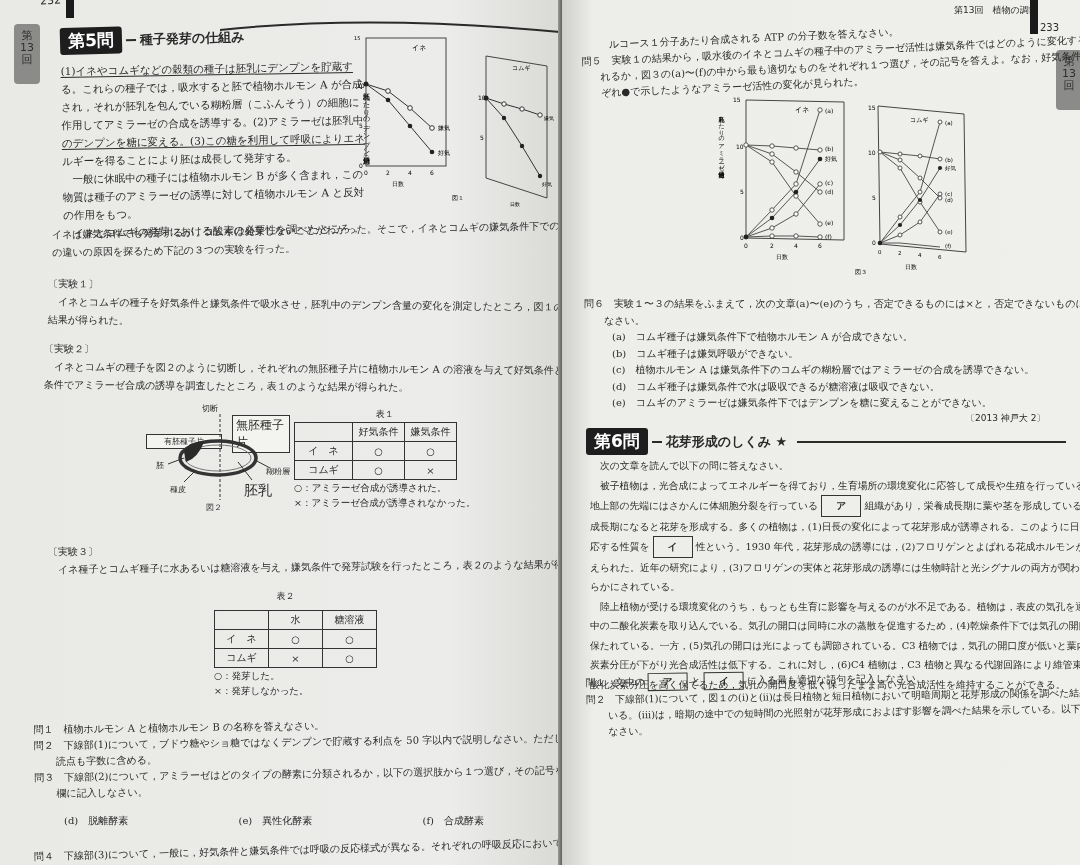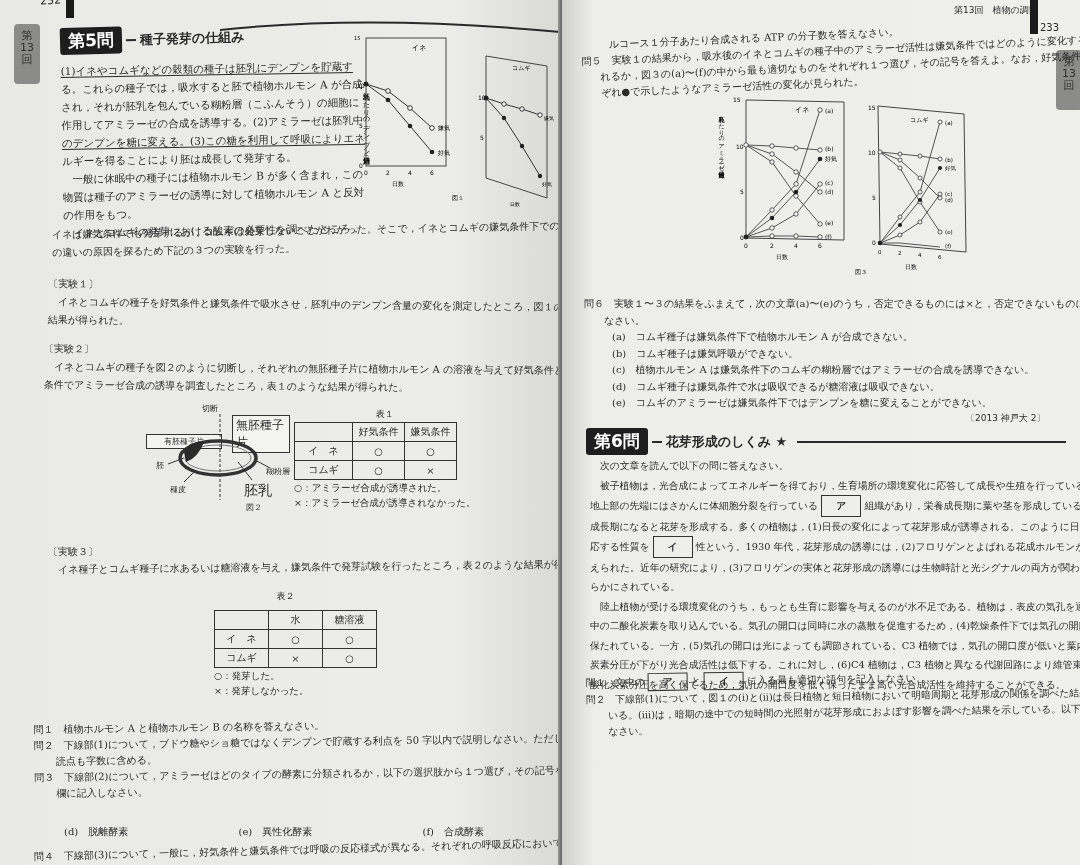--- a/index.html
+++ b/index.html
@@ -130,21 +130,21 @@
       <path d="M44 52 Q 50 40 64 42 Q 58 58 46 62 Z" fill="#2a2a2a"></path>
       <line x1="44" y1="58" x2="28" y2="64" stroke="#333"></line>
       <line x1="54" y1="72" x2="44" y2="82" stroke="#333"></line>
       <line x1="98" y1="62" x2="112" y2="80" stroke="#333"></line>
       <line x1="115" y1="60" x2="130" y2="68" stroke="#333"></line>
     </svg>
     <div class="abs sans" style="left:16px;top:60px;font-size:8px;">胚</div>
     <div class="abs sans" style="left:30px;top:84px;font-size:8px;">種皮</div>
     <div class="abs sans" style="left:104px;top:82px;font-size:14px;">胚乳</div>
     <div class="abs sans" style="left:126px;top:66px;font-size:8px;">糊粉層</div>
-    <div class="abs sans" style="left:66px;top:102px;font-size:8px;margin-left:40px;">図２</div>
+    <div class="abs sans" style="left:66px;top:102px;font-size:8px;">図２</div>
   </div>
 
   <div class="abs" style="left:294px;top:408px;">
     <div class="sans" style="text-align:center;font-size:9px;margin-bottom:1px;">表１</div>
     <table class="t">
       <tbody>
           <tr>
         <td style="width:58px"></td>
         <td style="width:52px">好気条件</td>
         <td style="width:52px">嫌気条件</td>
@@ -200,21 +200,21 @@
   </div>
 
   <div class="abs txt" style="left:34px;top:722px;font-size:10px;line-height:16px;transform:rotate(-0.8deg);transform-origin:left;">
     <div>問１　植物ホルモン A と植物ホルモン B の名称を答えなさい。</div>
     <div>問２　下線部(1)について，ブドウ糖やショ糖ではなくデンプンで貯蔵する利点を 50 字以内で説明しなさい。ただし，句</div>
     <div style="padding-left:22px">読点も字数に含める。</div>
     <div>問３　下線部(2)について，アミラーゼはどのタイプの酵素に分類されるか，以下の選択肢から１つ選び，その記号を解答</div>
     <div style="padding-left:22px">欄に記入しなさい。</div>
   </div>
   <div class="abs" style="left:64px;top:812px;font-size:10px;width:420px;">
-    <div style="display:flex;justify-content:space-between;margin-top:13px;">
+    <div style="display:flex;justify-content:space-between;margin-top:2px;">
       <span>(d)　脱離酵素</span>
       <span>(e)　異性化酵素</span>
       <span>(f)　合成酵素</span>
     </div>
   </div>
   <div class="abs txt" style="left:34px;top:848px;font-size:10px;transform:rotate(-1.5deg);transform-origin:left;">問４　下線部(3)について，一般に，好気条件と嫌気条件では呼吸の反応様式が異なる。それぞれの呼吸反応において，グ</div>
 </div>
 
 <div class="gutter"></div>
 

